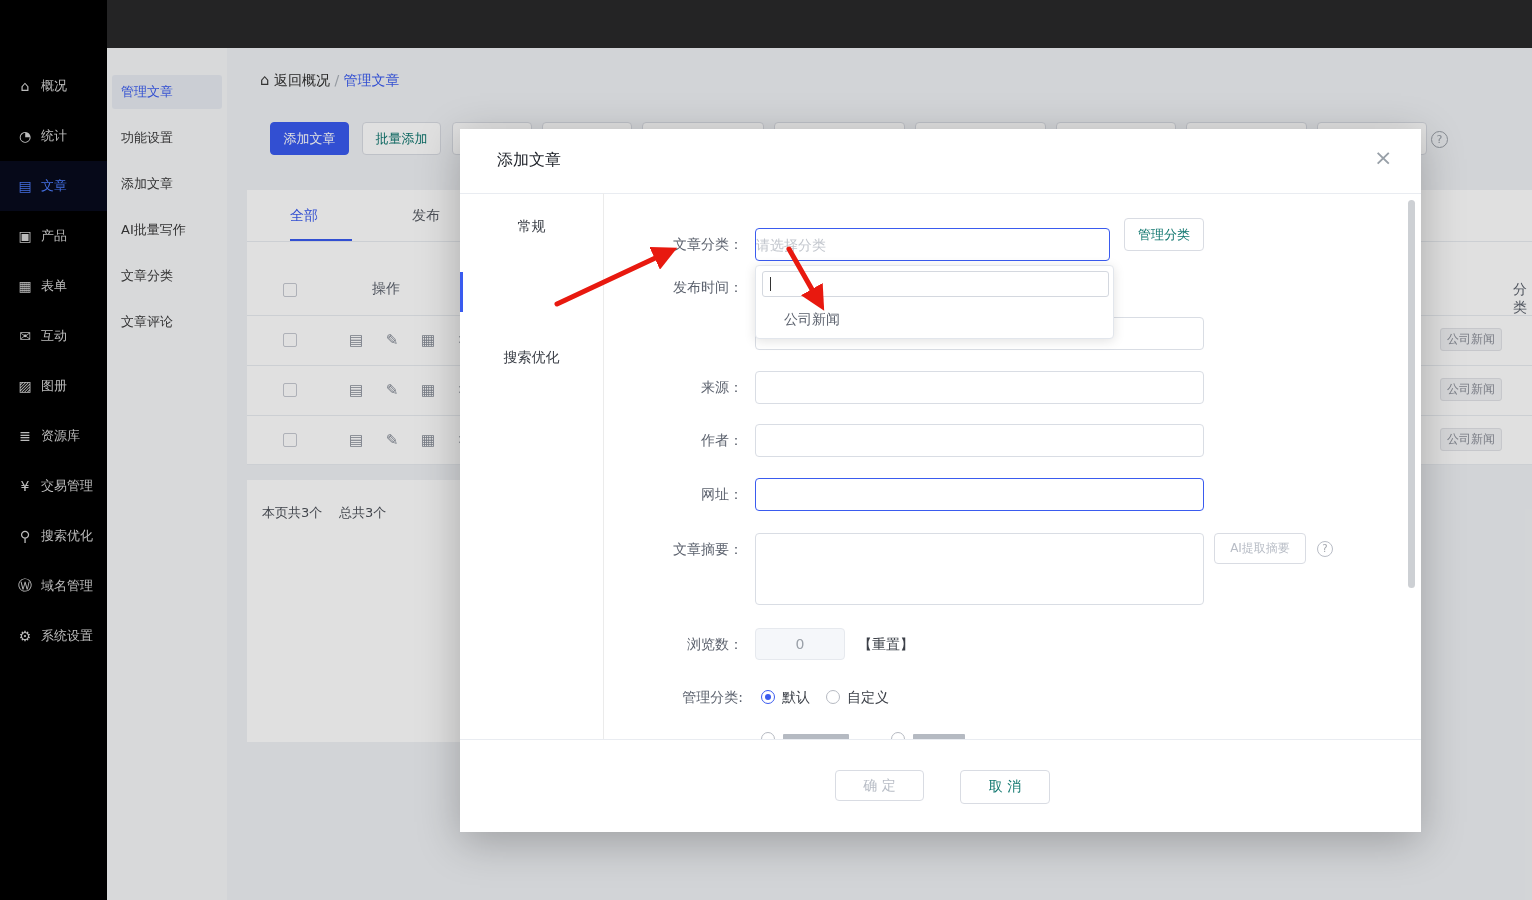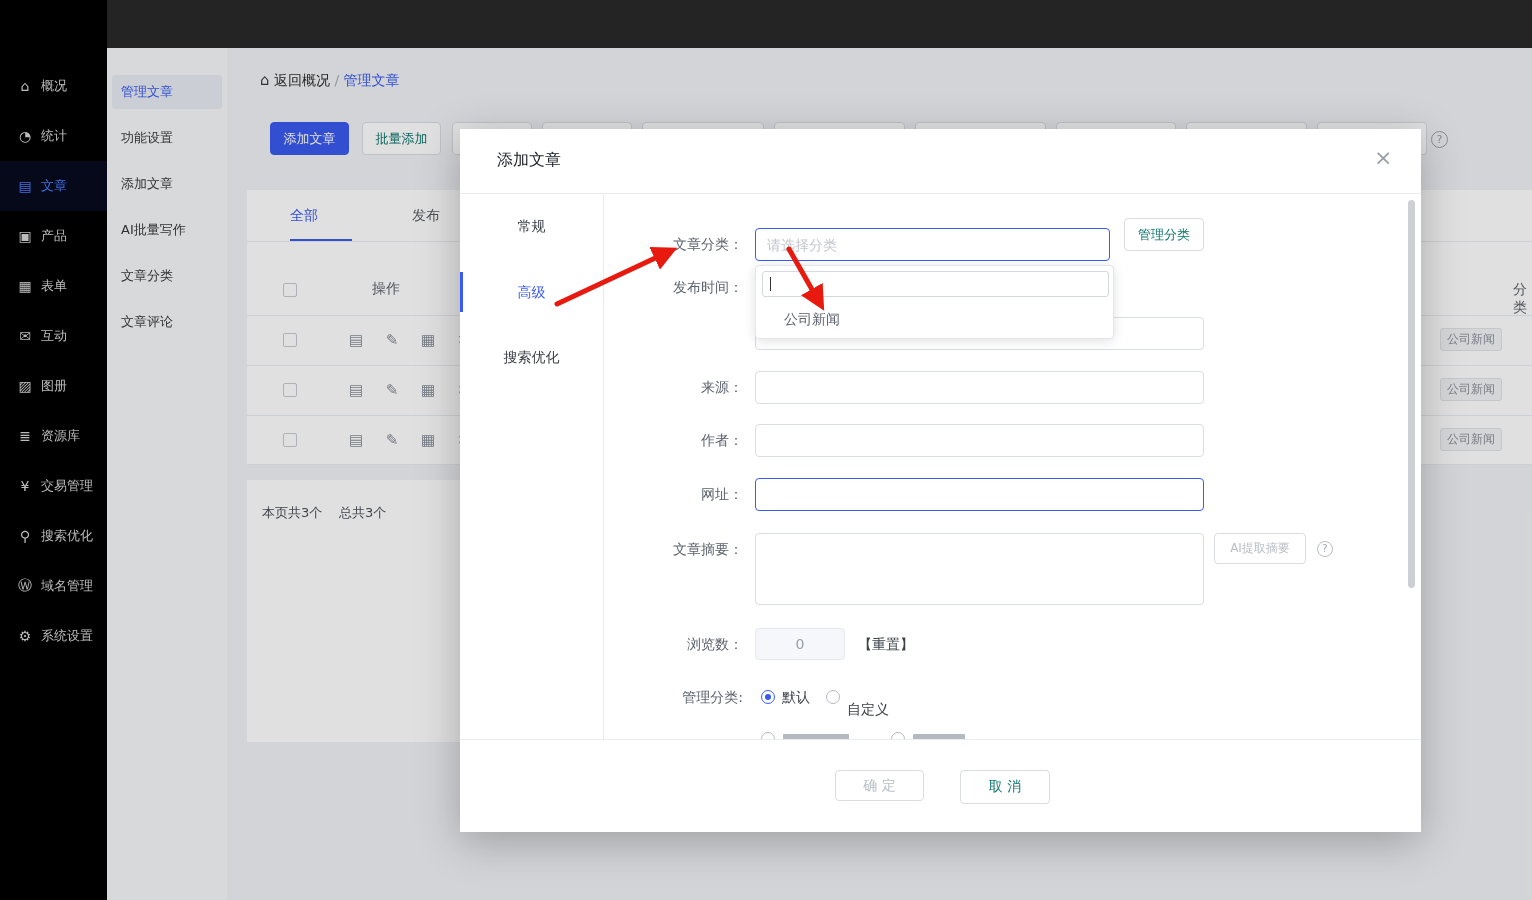--- a/index.html
+++ b/index.html
@@ -38,21 +38,21 @@
   .summary-txt{font-size:13px;color:#4c5058}
   
   .overlay{position:absolute;inset:0;background:rgba(0,0,0,.12);z-index:5}
   .modal{position:absolute;left:460px;top:129px;width:961px;height:703px;background:#fff;z-index:6;box-shadow:0 10px 40px rgba(0,0,0,.25)}
   .m-title{position:absolute;font-size:16px;color:#20242b;font-weight:500}
   .m-close{position:absolute;font-size:22px;line-height:22px;color:#98a0a8;cursor:pointer}
   .m-tab{position:absolute;left:0;width:143px;height:40px;line-height:40px;text-align:center;font-size:14px;color:#3c4048;cursor:pointer}
   .m-tab.active{color:var(--primary)}
   .m-tabbar{position:absolute;left:0;width:3px;height:40px;background:var(--primary)}
   .flabel{position:absolute;left:150px;width:133px;text-align:right;line-height:33px;font-size:14px;color:#5c626e}
-  .inp{position:absolute;height:33px;border:1px solid #d9dde4;border-radius:4px;padding:0 11px;font-size:14px;color:#333;background:#fff;outline:none;font-family:inherit}
+  .inp{position:absolute;height:33px;border:1px solid #d9dde4;border-radius:4px;padding:0 0;font-size:14px;color:#333;background:#fff;outline:none;font-family:inherit}
   .inp::placeholder{color:#c2c6cd}
   .inp.focus{border-color:var(--primary)}
   .inp.dis{background:#f5f7fa;border-color:#e6e9ee;color:#9aa0a8;text-align:center}
   .txa{position:absolute;border:1px solid #d9dde4;border-radius:4px;resize:none;outline:none;font-family:inherit;padding:6px 10px;font-size:14px;background:#fff}
   .btn.light{color:#b8bdc6}
   .qmark{position:absolute;width:16px;height:16px;border:1px solid #b9bdc6;border-radius:50%;text-align:center;line-height:14px;font-size:10px;color:#a0a4ab;cursor:pointer}
   .reset{position:absolute;font-size:14px;color:#3c4048;cursor:pointer}
   .radio{position:absolute;width:14px;height:14px;border:1px solid #b6bac2;border-radius:50%;background:#fff;cursor:pointer}
   .radio.checked{border-color:var(--primary)}
   .radio.checked::after{content:"";position:absolute;left:3px;top:3px;width:6px;height:6px;border-radius:50%;background:var(--primary)}
@@ -199,21 +199,20 @@
 <div class="overlay"></div>
 
 <div class="modal">
   <div class="m-title" style="left:37px;top:21px">添加文章</div>
   <div class="m-close" style="left:914px;top:18px">×</div>
   <div class="hline" style="left:0;top:64px;width:961px"></div>
   <div class="vline" style="left:143px;top:64px;height:546px"></div>
 
   <div class="m-tab" style="top:77px">常规</div>
   <div class="m-tabbar" style="top:143px"></div>
-  <div class="m-tab active" style="top:143px">高级</div>
   <div class="m-tab" style="top:208px">搜索优化</div>
 
   <div class="flabel" style="top:99px">文章分类：</div>
   <input class="inp focus" style="left: 295px; top: 99px; width: 355px;" placeholder="请选择分类">
   <button class="btn" style="left:664px;top:89px;width:80px">管理分类</button>
 
   <div class="flabel" style="top:142px">发布时间：</div>
   <input class="inp" style="left: 295px; top: 142px; width: 355px;">
 
   <input class="inp" style="left: 295px; top: 188px; width: 449px;">
@@ -233,21 +232,21 @@
   <span class="qmark" style="left:857px;top:412px">?</span>
 
   <div class="flabel" style="top:499px;line-height:32px">浏览数：</div>
   <input class="inp dis" style="left: 295px; top: 499px; width: 90px; height: 32px;" readonly="" value="0">
   <span class="reset" style="left:398px;top:499px;line-height:32px">【重置】</span>
 
   <div class="flabel" style="top:552px">管理分类:</div>
   <span class="radio checked" style="left:301px;top:561px"></span>
   <span class="rlabel" style="left:322px;top:552px">默认</span>
   <span class="radio" style="left:366px;top:561px"></span>
-  <span class="rlabel" style="left:387px;top:564px">自定义</span>
+  <span class="rlabel" style="left:387px;top:552px">自定义</span>
 
   <div class="partial-row" style="left:143px;top:597px;width:560px;height:13px">
     <span class="radio" style="left:158px;top:6px"></span>
     <span class="tbar" style="left:180px;top:8px;width:66px"></span>
     <span class="radio" style="left:288px;top:6px"></span>
     <span class="tbar" style="left:310px;top:8px;width:52px"></span>
   </div>
 
   <div class="hline" style="left:0;top:610px;width:961px"></div>
   <button class="btn light" style="left:375px;top:641px;width:89px;height:31px;font-size:14px">确 定</button>

